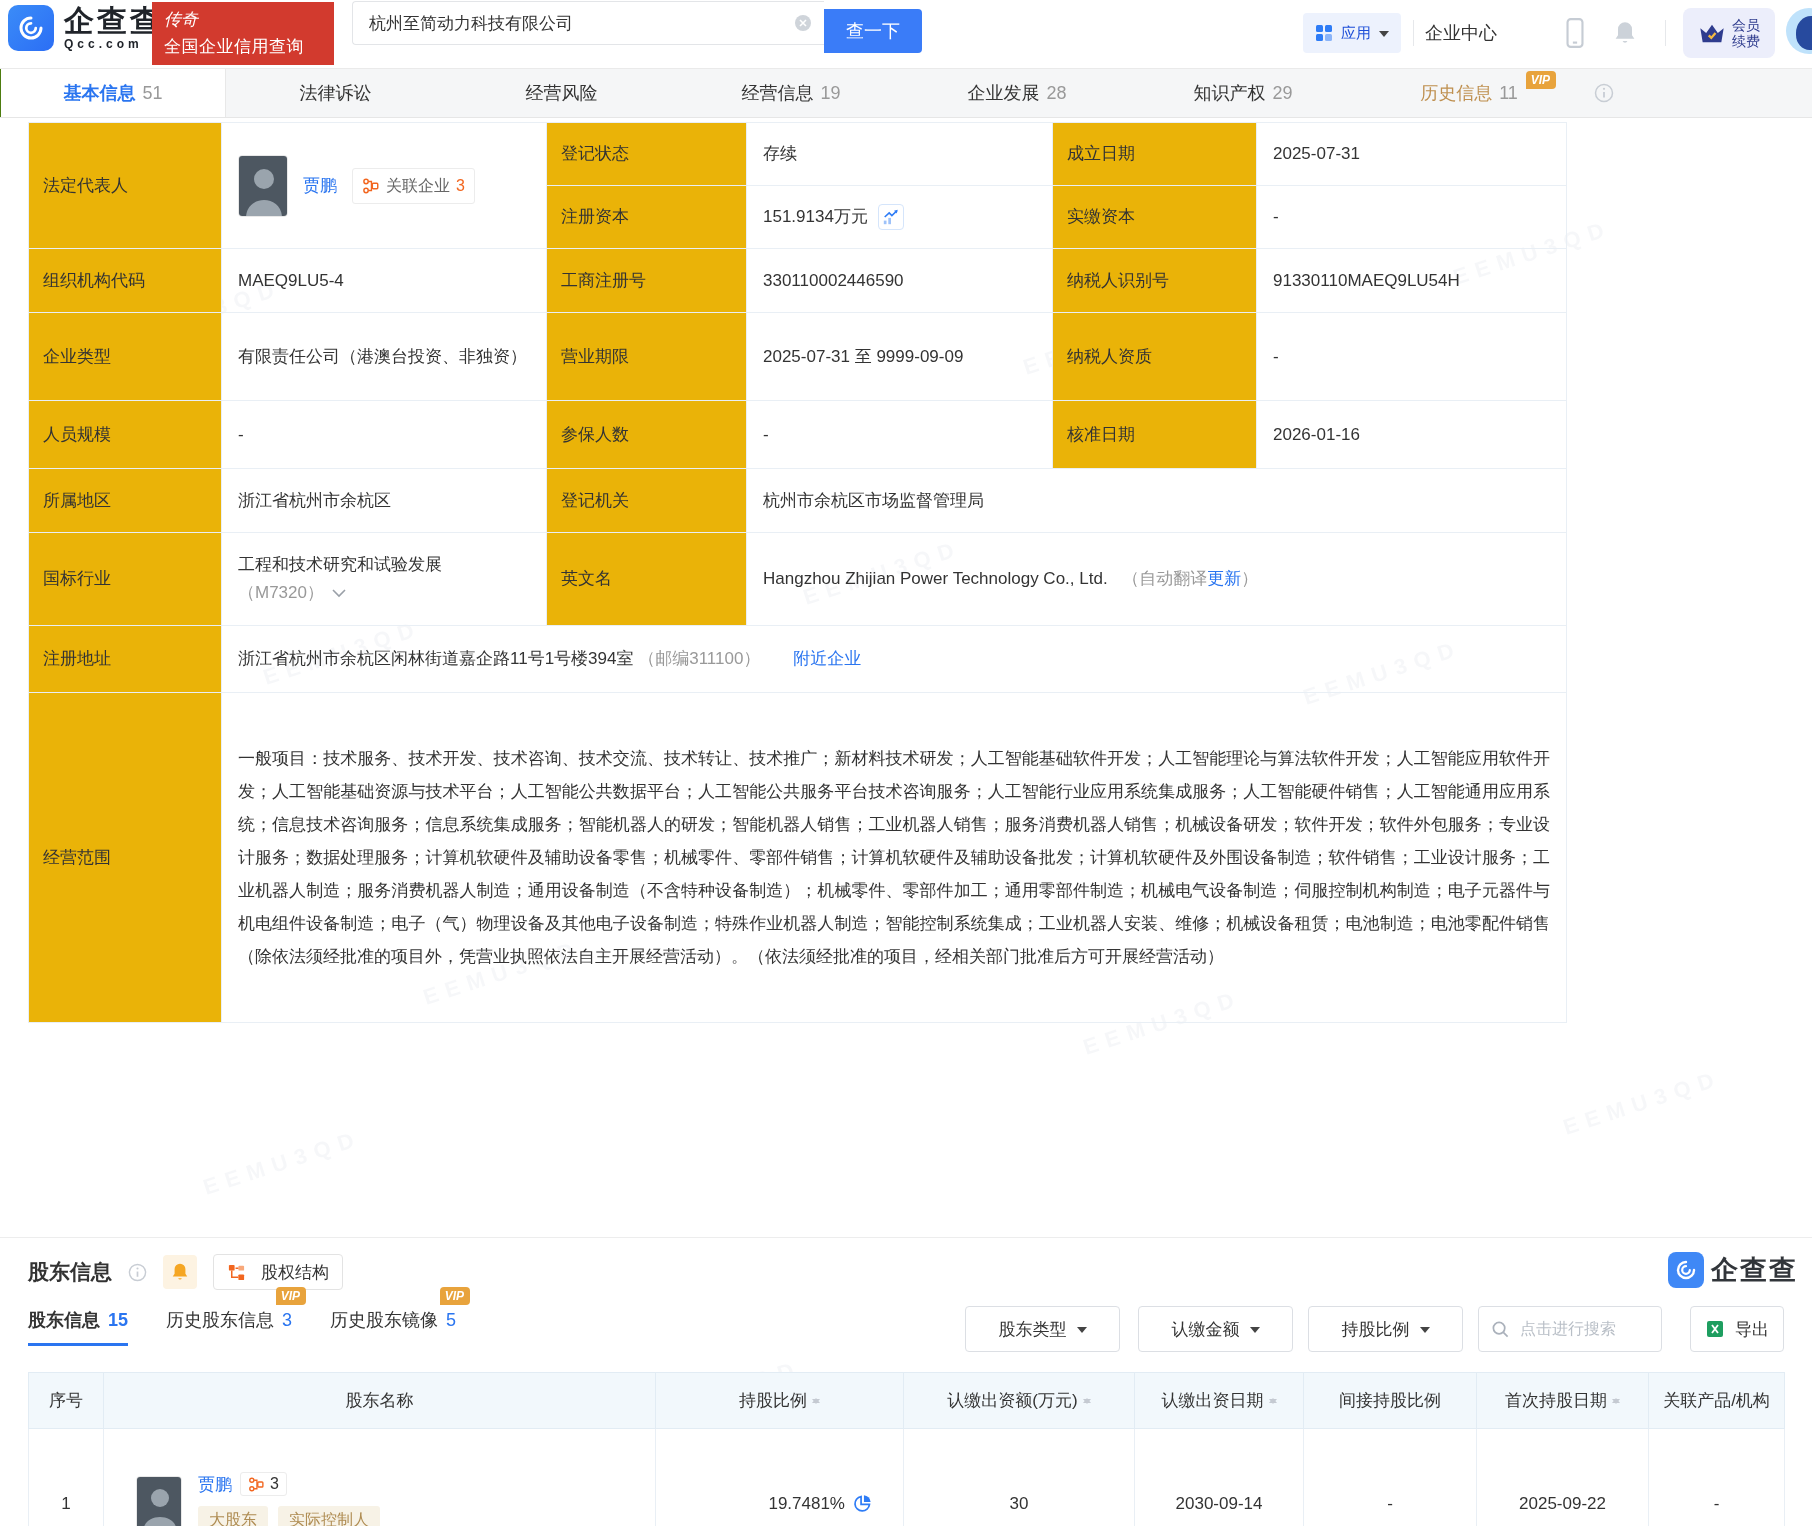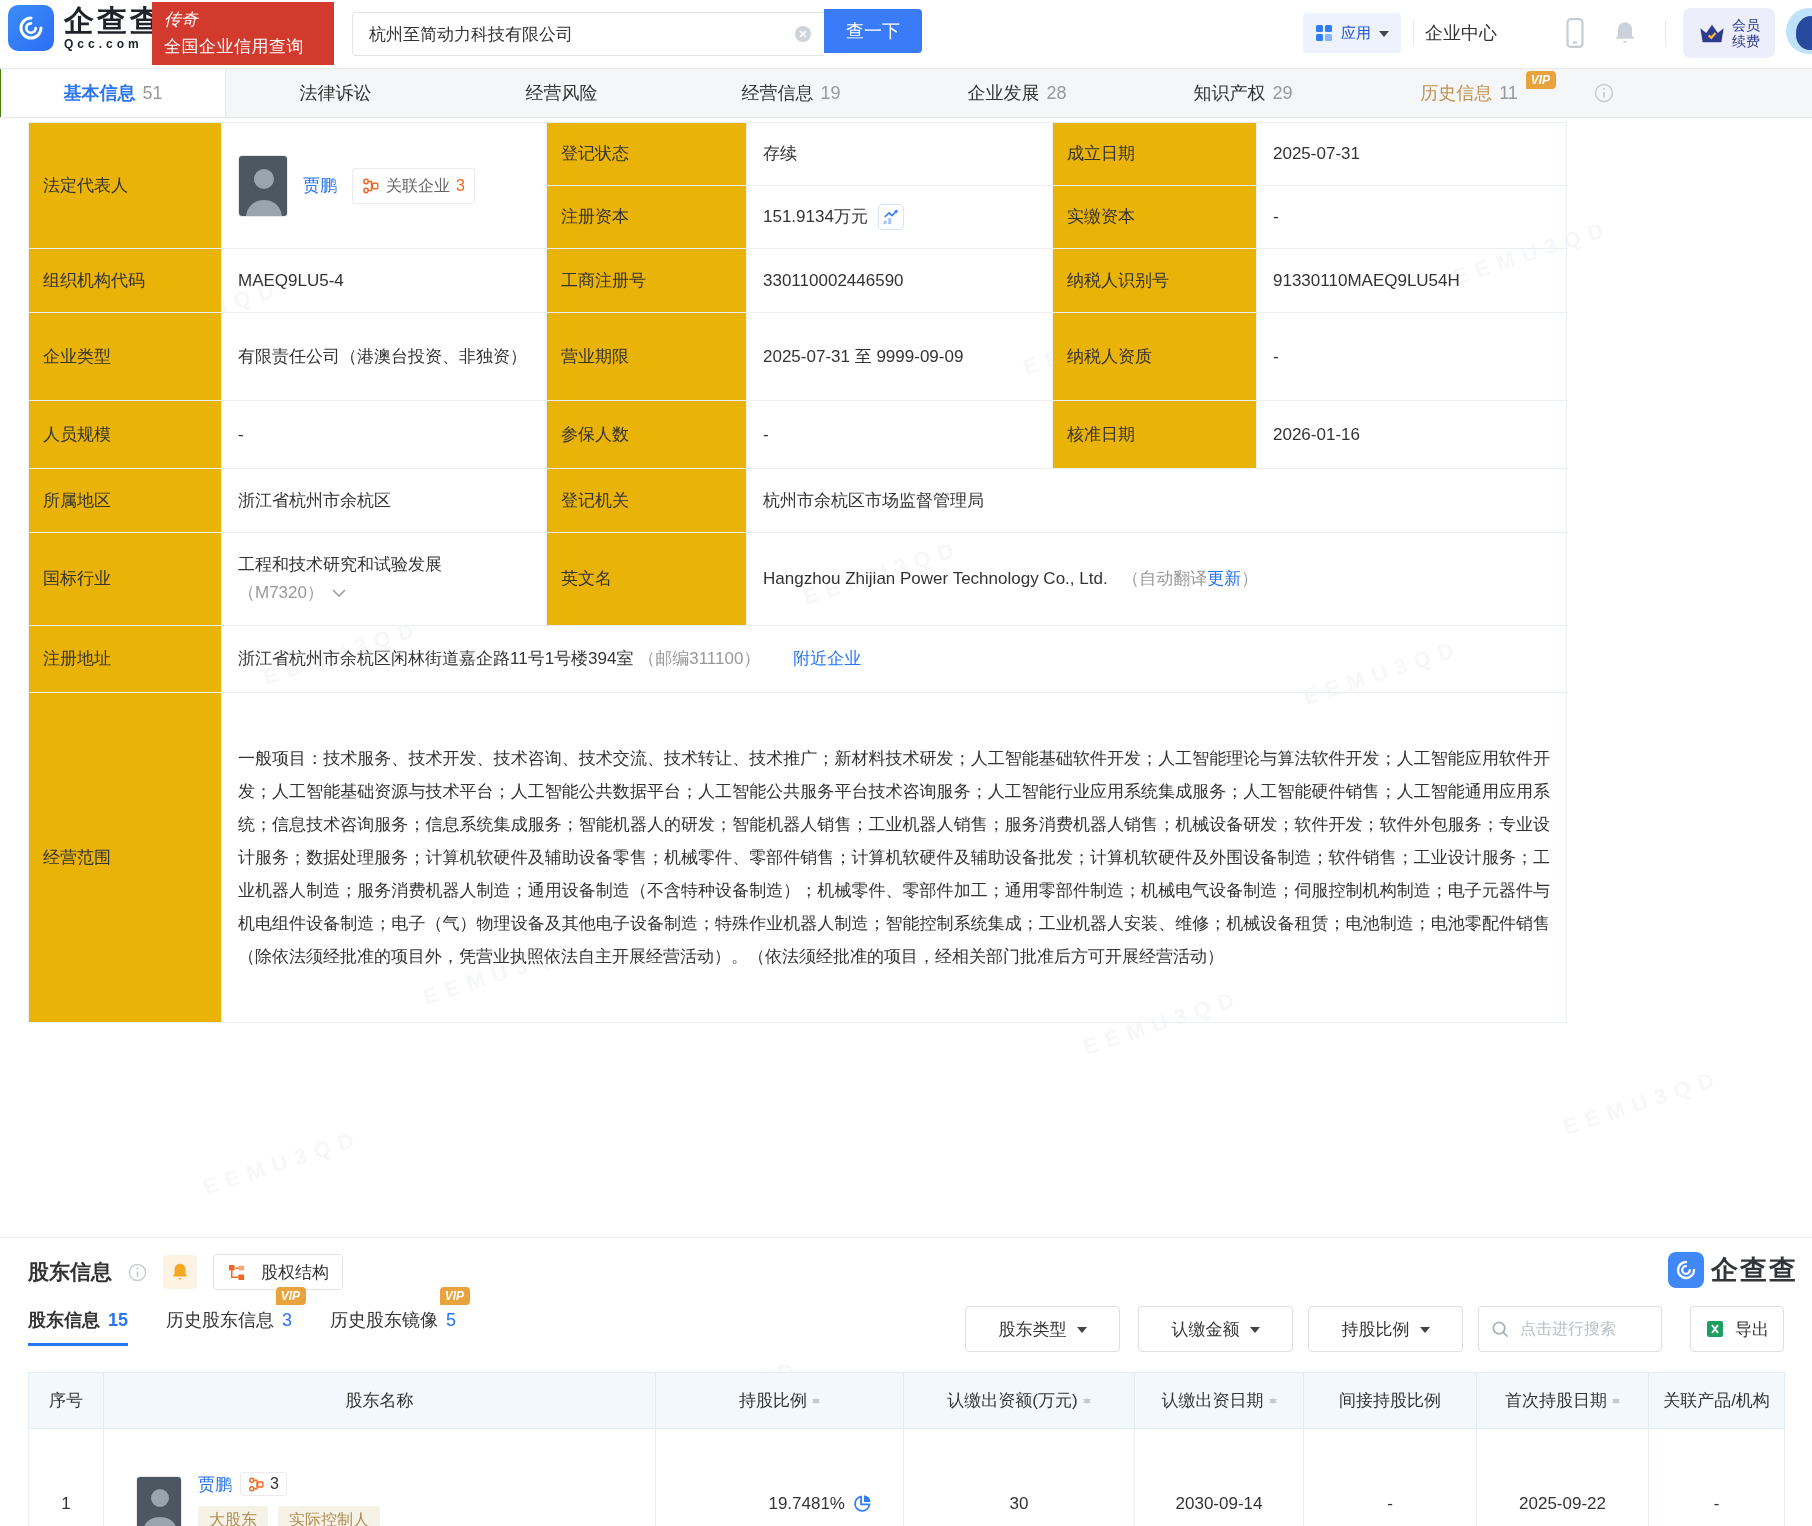--- a/index.html
+++ b/index.html
@@ -16,21 +16,21 @@
   .topbar { position:absolute; top:0; left:0; width:1812px; height:68px; background:#fff; }
   .logo { position:absolute; left:8px; top:5px; display:flex; gap:10px; align-items:center; cursor:pointer; }
   .logo-icon { width:46px; height:46px; border-radius:10px; background:linear-gradient(135deg,#3b8cf8,#2b6ef5);
                display:flex; align-items:center; justify-content:center; }
   .logo-cn { font-size:30px; font-weight:bold; color:#20242a; letter-spacing:3px; line-height:32px; }
   .logo-en { font-size:12px; font-weight:bold; color:#20242a; letter-spacing:4px; line-height:14px; }
   .promo { position:absolute; left:152px; top:2px; width:182px; height:63px; background:#d23a2e;
            color:#fff; padding:5px 10px 0 12px; }
   .promo-l1 { font-size:17px; line-height:26px;font-style:italic; }
   .promo-l2 { font-size:17px; line-height:28px; letter-spacing:.5px; }
-  .search-wrap { position:absolute; left:352px; top:12px; width:472px; height:44px; }
+  .search-wrap { position:absolute; left:352px; top:1px; width:472px; height:44px; }
   .search-input { width:100%; height:100%; border:1px solid #e3e5e8; border-right:none; border-radius:4px 0 0 4px;
                   padding:0 44px 0 16px; font-size:17px; color:#333; outline:none;
                   font-family:"Liberation Sans","DejaVu Sans",sans-serif; }
   .clear-ic { position:absolute; right:12px; top:13px; cursor:pointer; }
   .search-btn { position:absolute; left:824px; top:9px; width:98px; height:44px; background:#3a7cf8; color:#fff;
                 font-size:18px; border:none; border-radius:0 4px 4px 0; cursor:pointer;
                 font-family:"Liberation Sans","DejaVu Sans",sans-serif; }
   .apps-pill { position:absolute; left:1303px; top:13px; height:40px; padding:0 12px; background:#edf2fd;
                border-radius:4px; display:flex; align-items:center; gap:8px; cursor:pointer; }
   .apps-pill .t { font-size:15px; color:#1d4ed8; }

